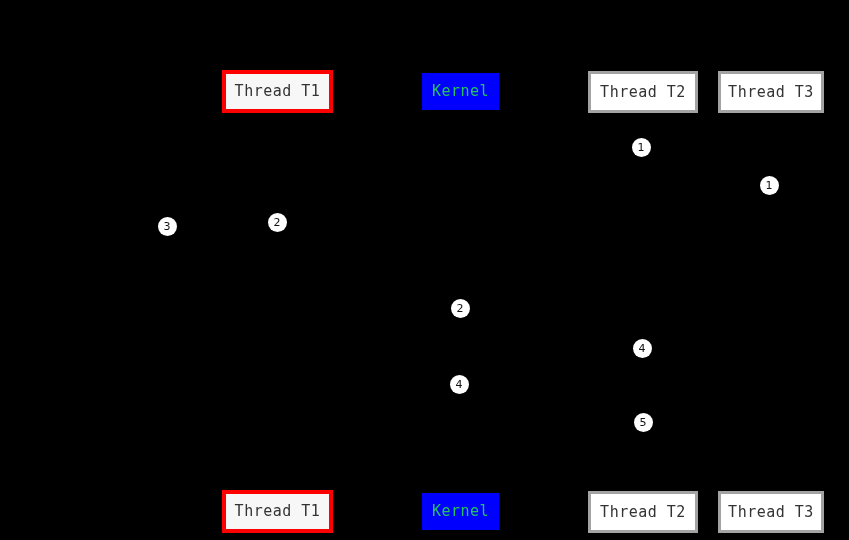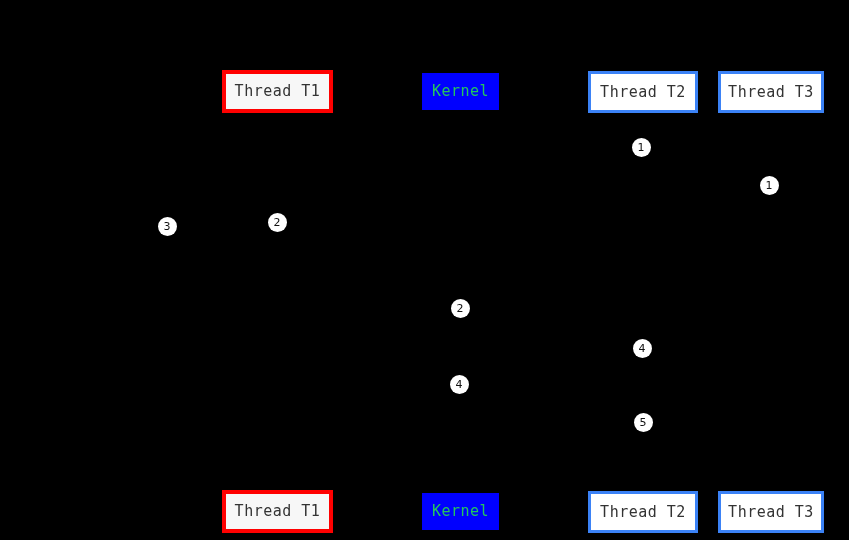--- a/index.html
+++ b/index.html
@@ -31,21 +31,21 @@
     font-size: 15px;
     letter-spacing: 0.5px;
     white-space: nowrap;
     line-height: 1;
   }
   .participant.red-frame {
     border: 4px solid #ff0000;
     background: #f7f7f7;
   }
   .participant.blue-frame {
-    border: 3px solid #3b82f6;
+    border: 3px solid #a3a3a3;
     background: #ffffff;
   }
   .participant.blue-fill {
     border: 0;
     background: #0000ff;
     color: #22c55e;
   }
 
   
   .lifeline {

